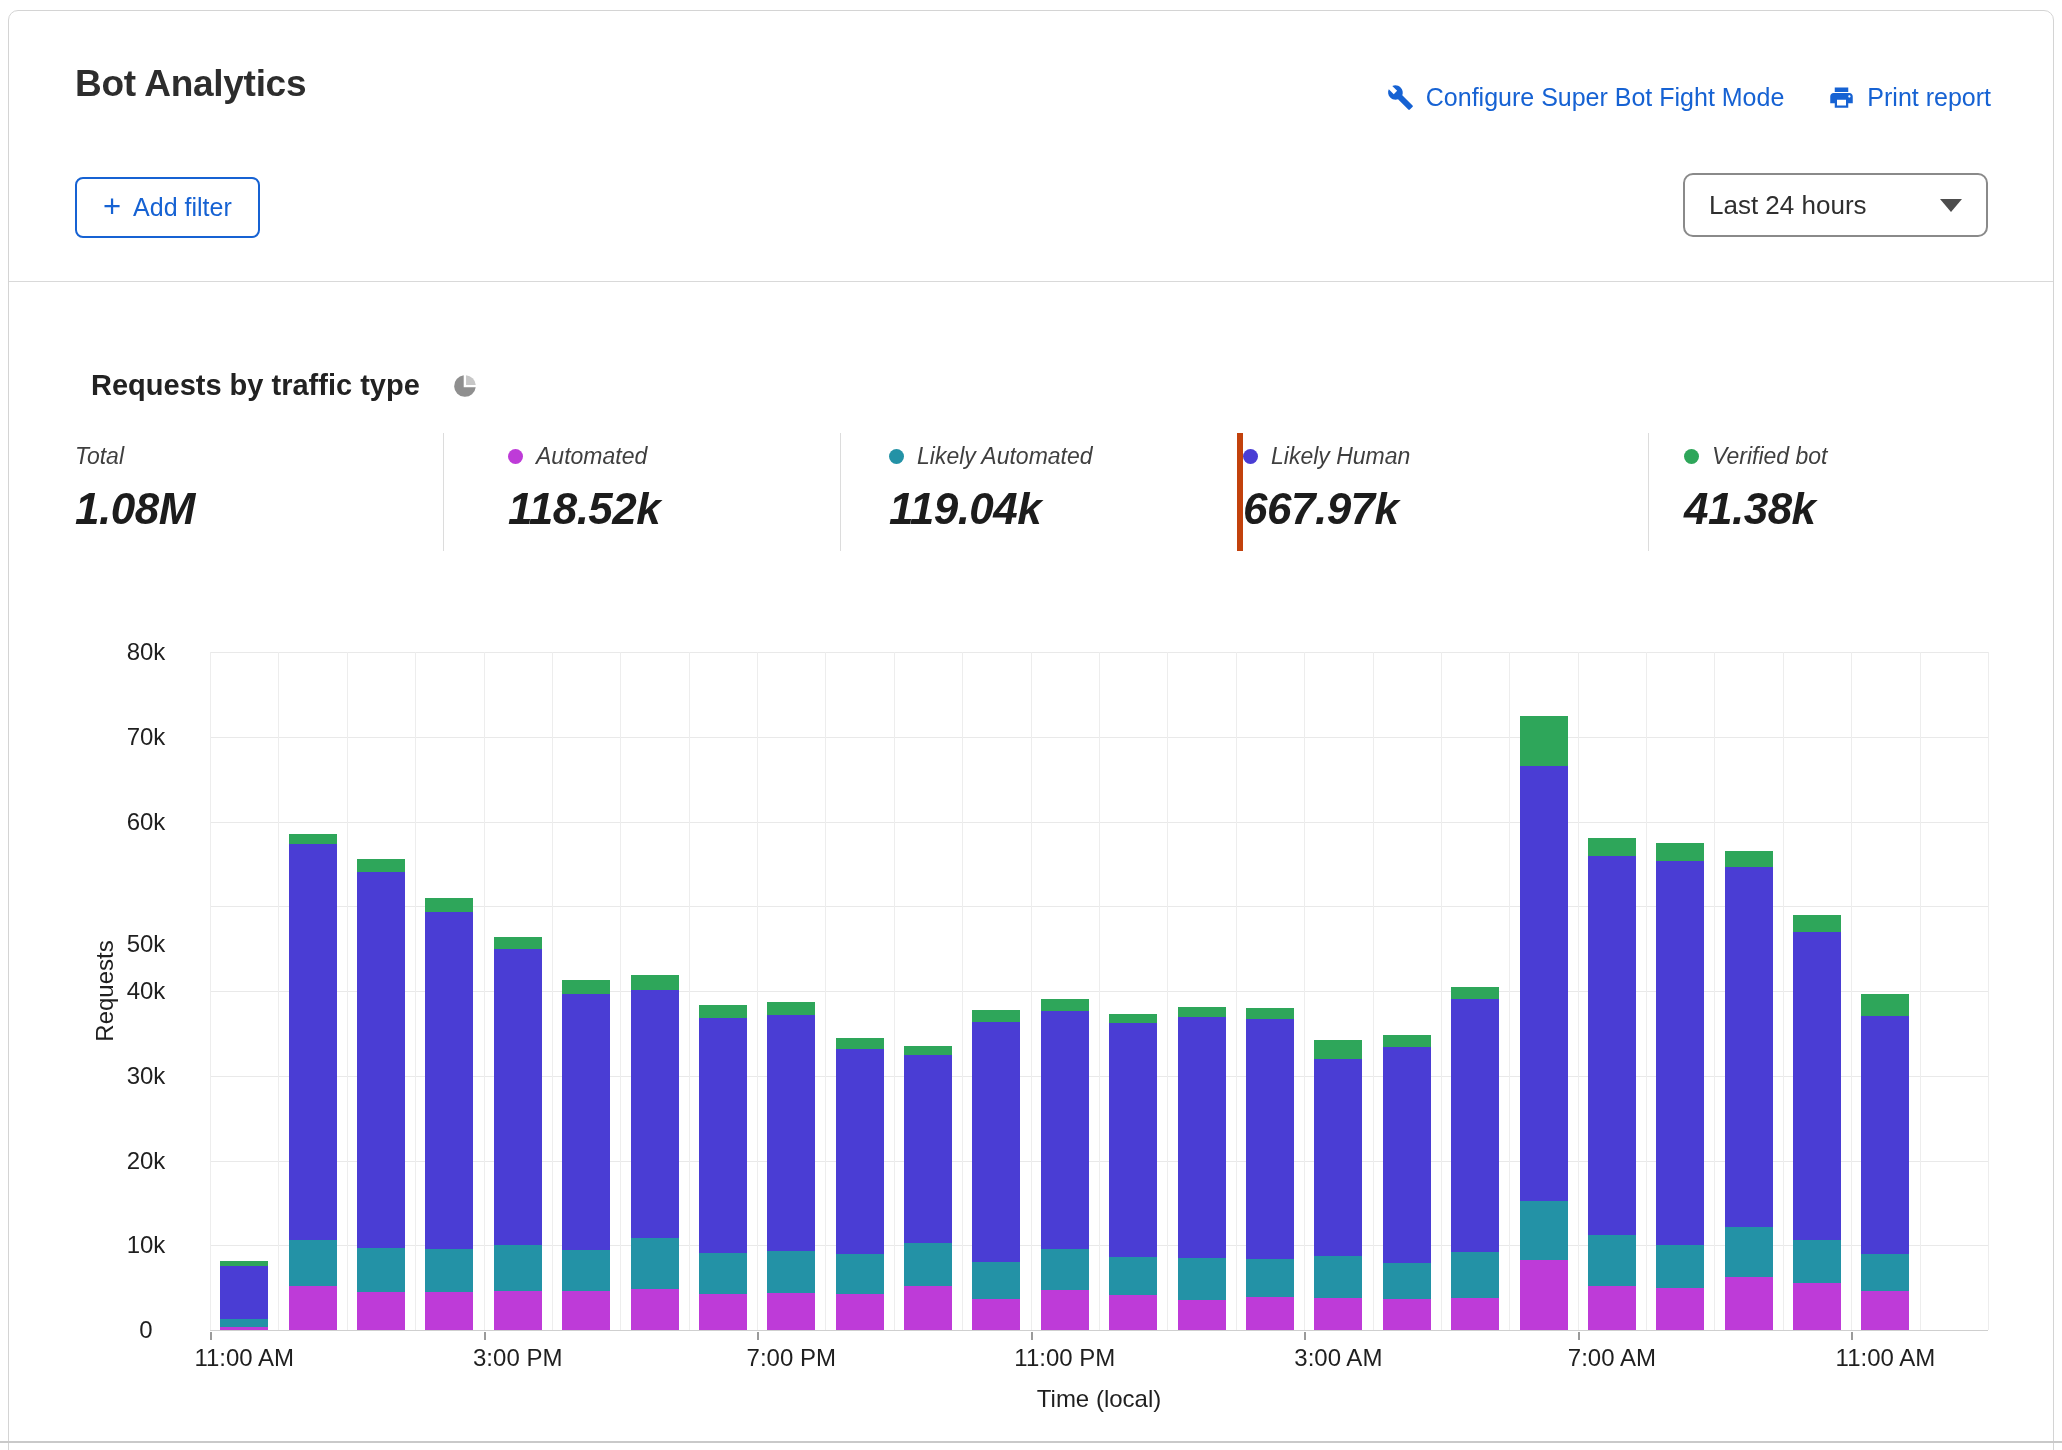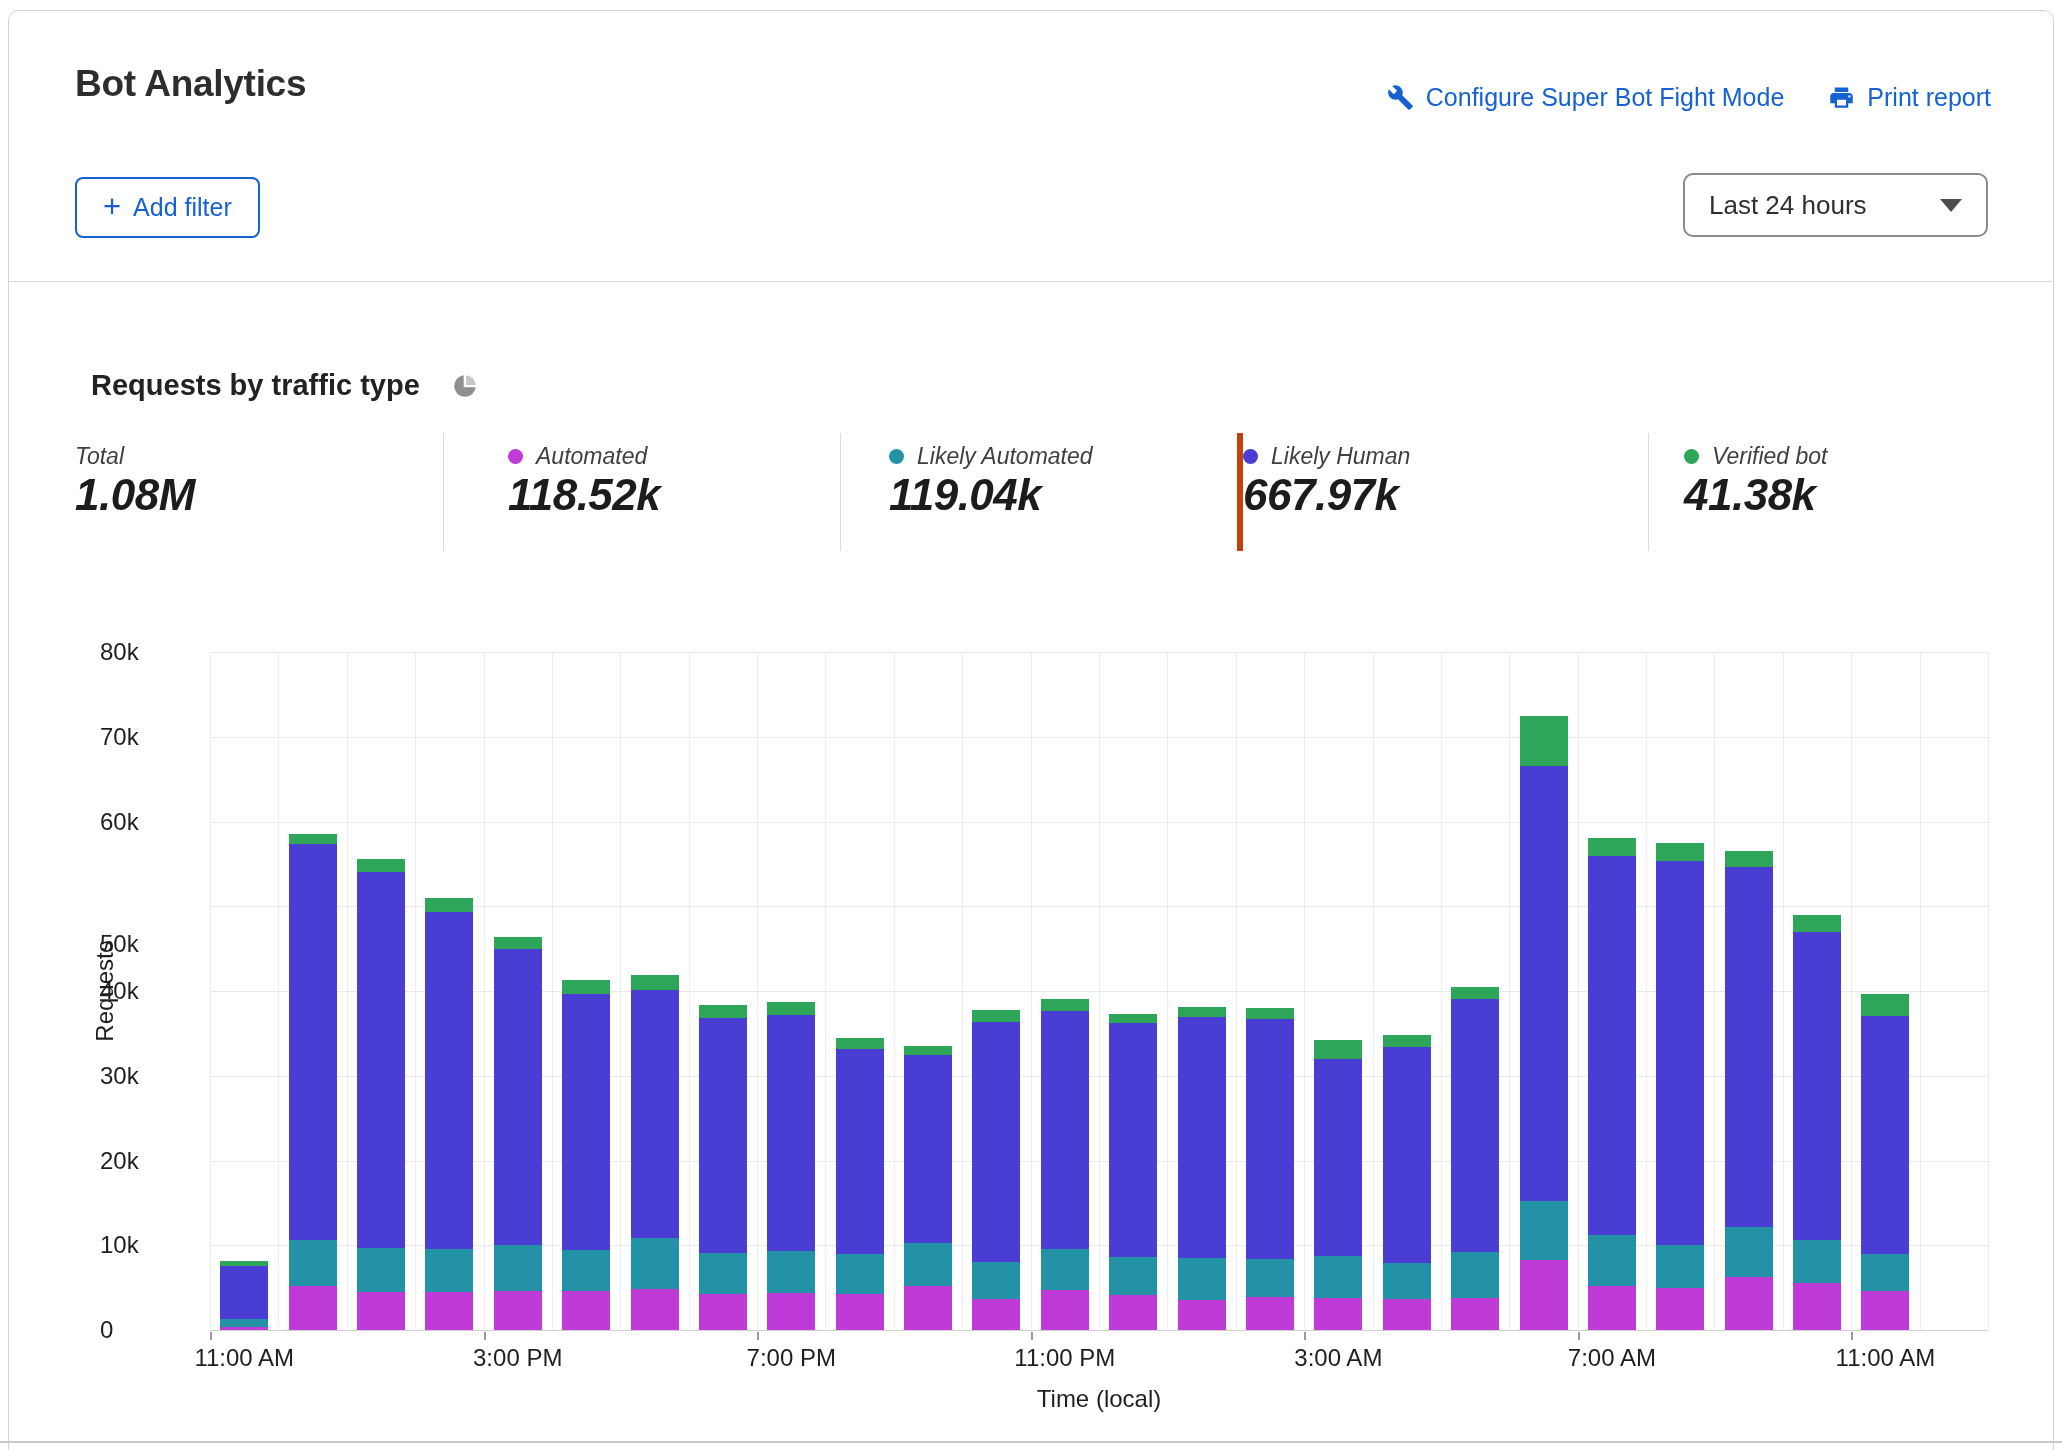--- a/index.html
+++ b/index.html
@@ -27,27 +27,27 @@
   
   .stats{position:absolute;left:0;top:422px;width:100%;height:118px;display:grid;grid-template-columns:434px 397px 397px 411px auto;font-style:italic;}
   .stat-col{box-sizing:border-box;padding-top:10px;}
   .stat-col:nth-child(1){padding-left:66px;}
   .stat-col:nth-child(2){padding-left:64px;border-left:1px solid #dcdcdc;}
   .stat-col:nth-child(3){padding-left:48px;border-left:1px solid #dcdcdc;}
   .stat-col:nth-child(4){border-left:6px solid #c2410c;}
   .stat-col:nth-child(5){padding-left:35px;border-left:1px solid #dcdcdc;}
   .stat-label{display:flex;align-items:center;gap:13px;font-size:23px;color:#3f3f3f;}
   .stat-dot{width:15px;height:15px;border-radius:50%;flex:0 0 auto;}
-  .stat-value{font-size:44px;font-weight:700;color:#1c1c1c;letter-spacing:-.5px;}
+  .stat-value{margin-top:14px;font-size:44px;font-weight:700;color:#1c1c1c;letter-spacing:-.5px;}
   
   #chart{position:absolute;inset:0;}
   .gridline-h{position:absolute;height:1px;background:#e9e9e9;}
   .gridline-h.zero{background:#cfcfcf;}
   .gridline-v{position:absolute;width:1px;background:#ededed;}
-  .ytick{position:absolute;width:92px;text-align:left;font-size:24px;color:#1f1f1f;line-height:28px;}
+  .ytick{position:absolute;width:92px;text-align:center;font-size:24px;color:#1f1f1f;line-height:28px;}
   .xtick-label{position:absolute;font-size:24px;color:#1f1f1f;white-space:nowrap;transform:translateX(-50%);}
   .xtick-mark{position:absolute;width:2px;height:8px;background:#9a9a9a;}
   .bar{position:absolute;display:flex;flex-direction:column-reverse;}
   .bar .seg{width:100%;}
   .axis-title-y{position:absolute;font-size:24px;color:#1f1f1f;transform:translate(-50%,-50%) rotate(-90deg);white-space:nowrap;}
   .axis-title-x{position:absolute;font-size:24px;color:#1f1f1f;transform:translateX(-50%);white-space:nowrap;}
   .bottom-line{position:absolute;left:0;top:1441px;width:100%;height:2px;background:#c9c9c9;}
 </style>
 </head>
 <body>

